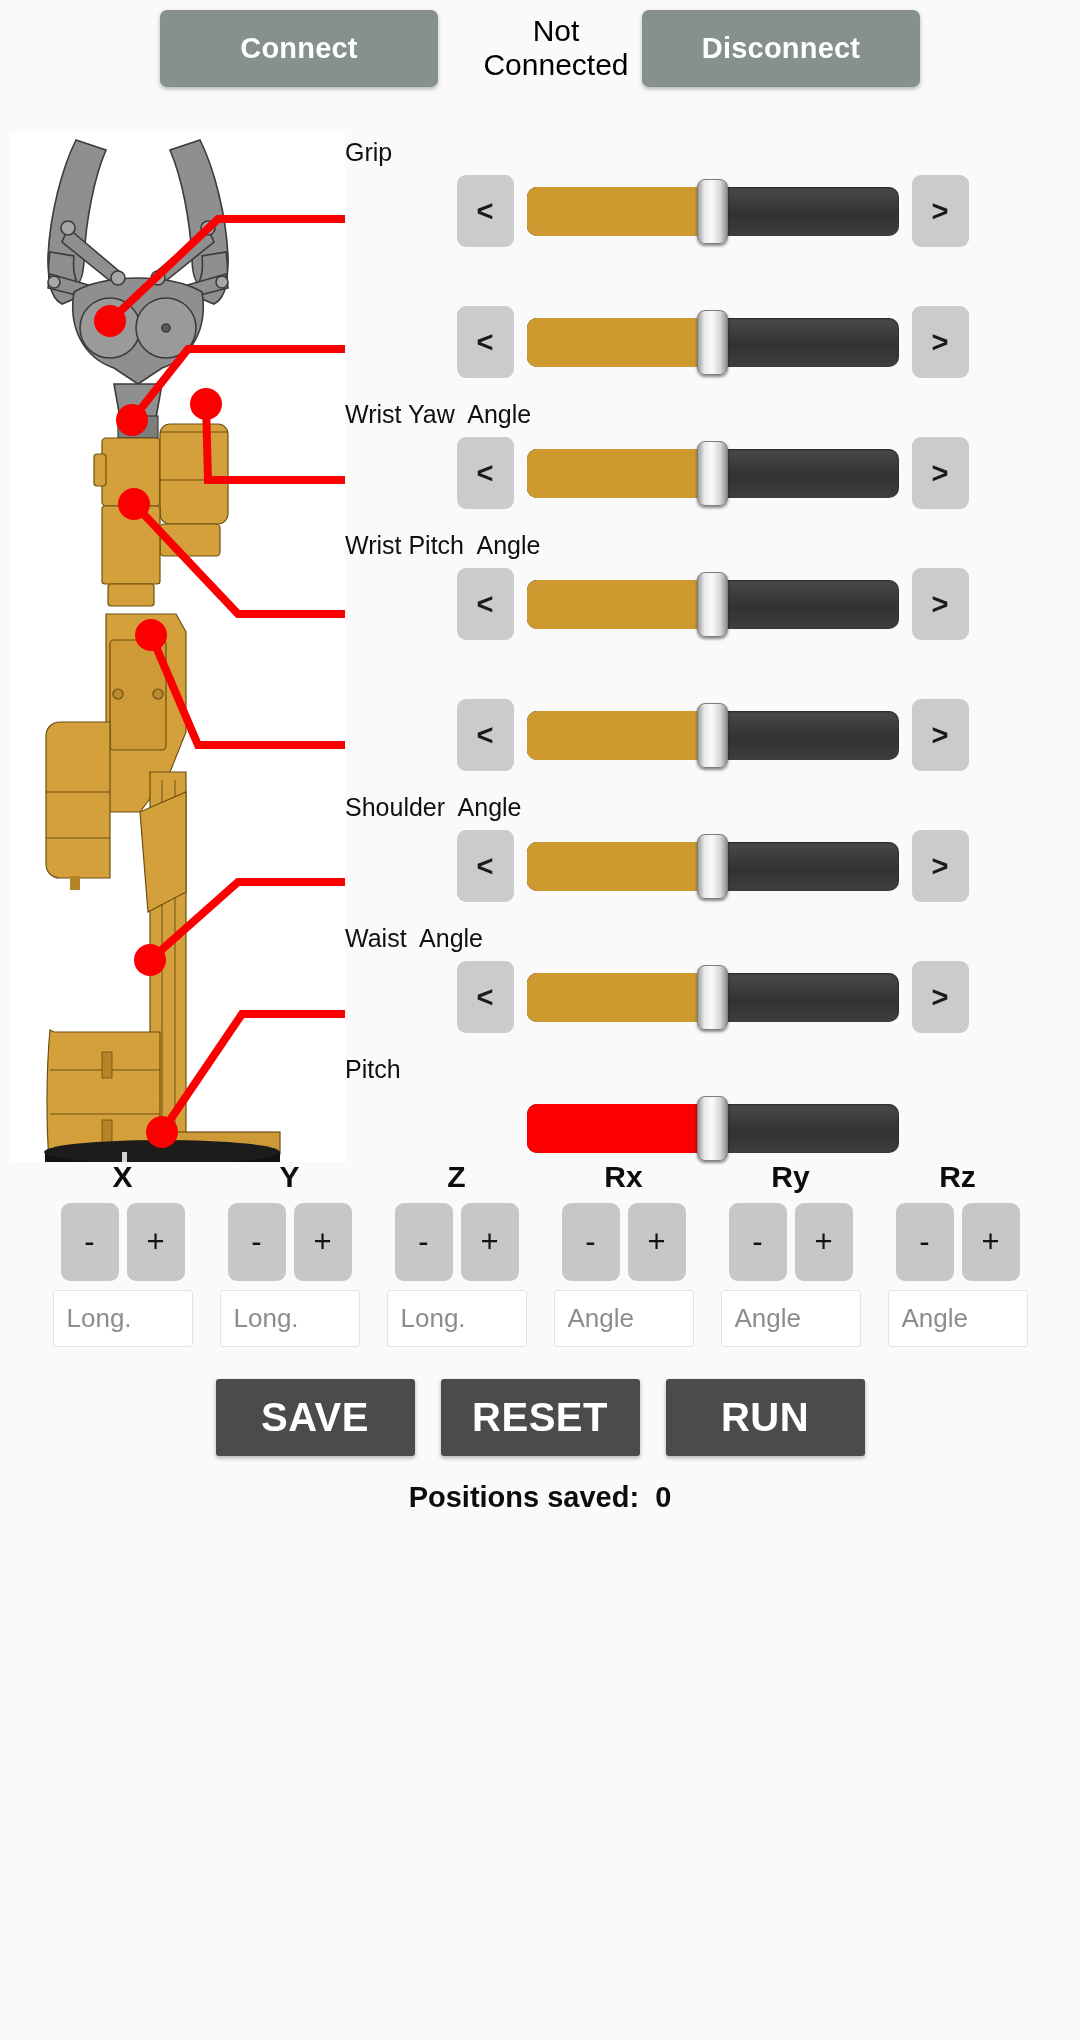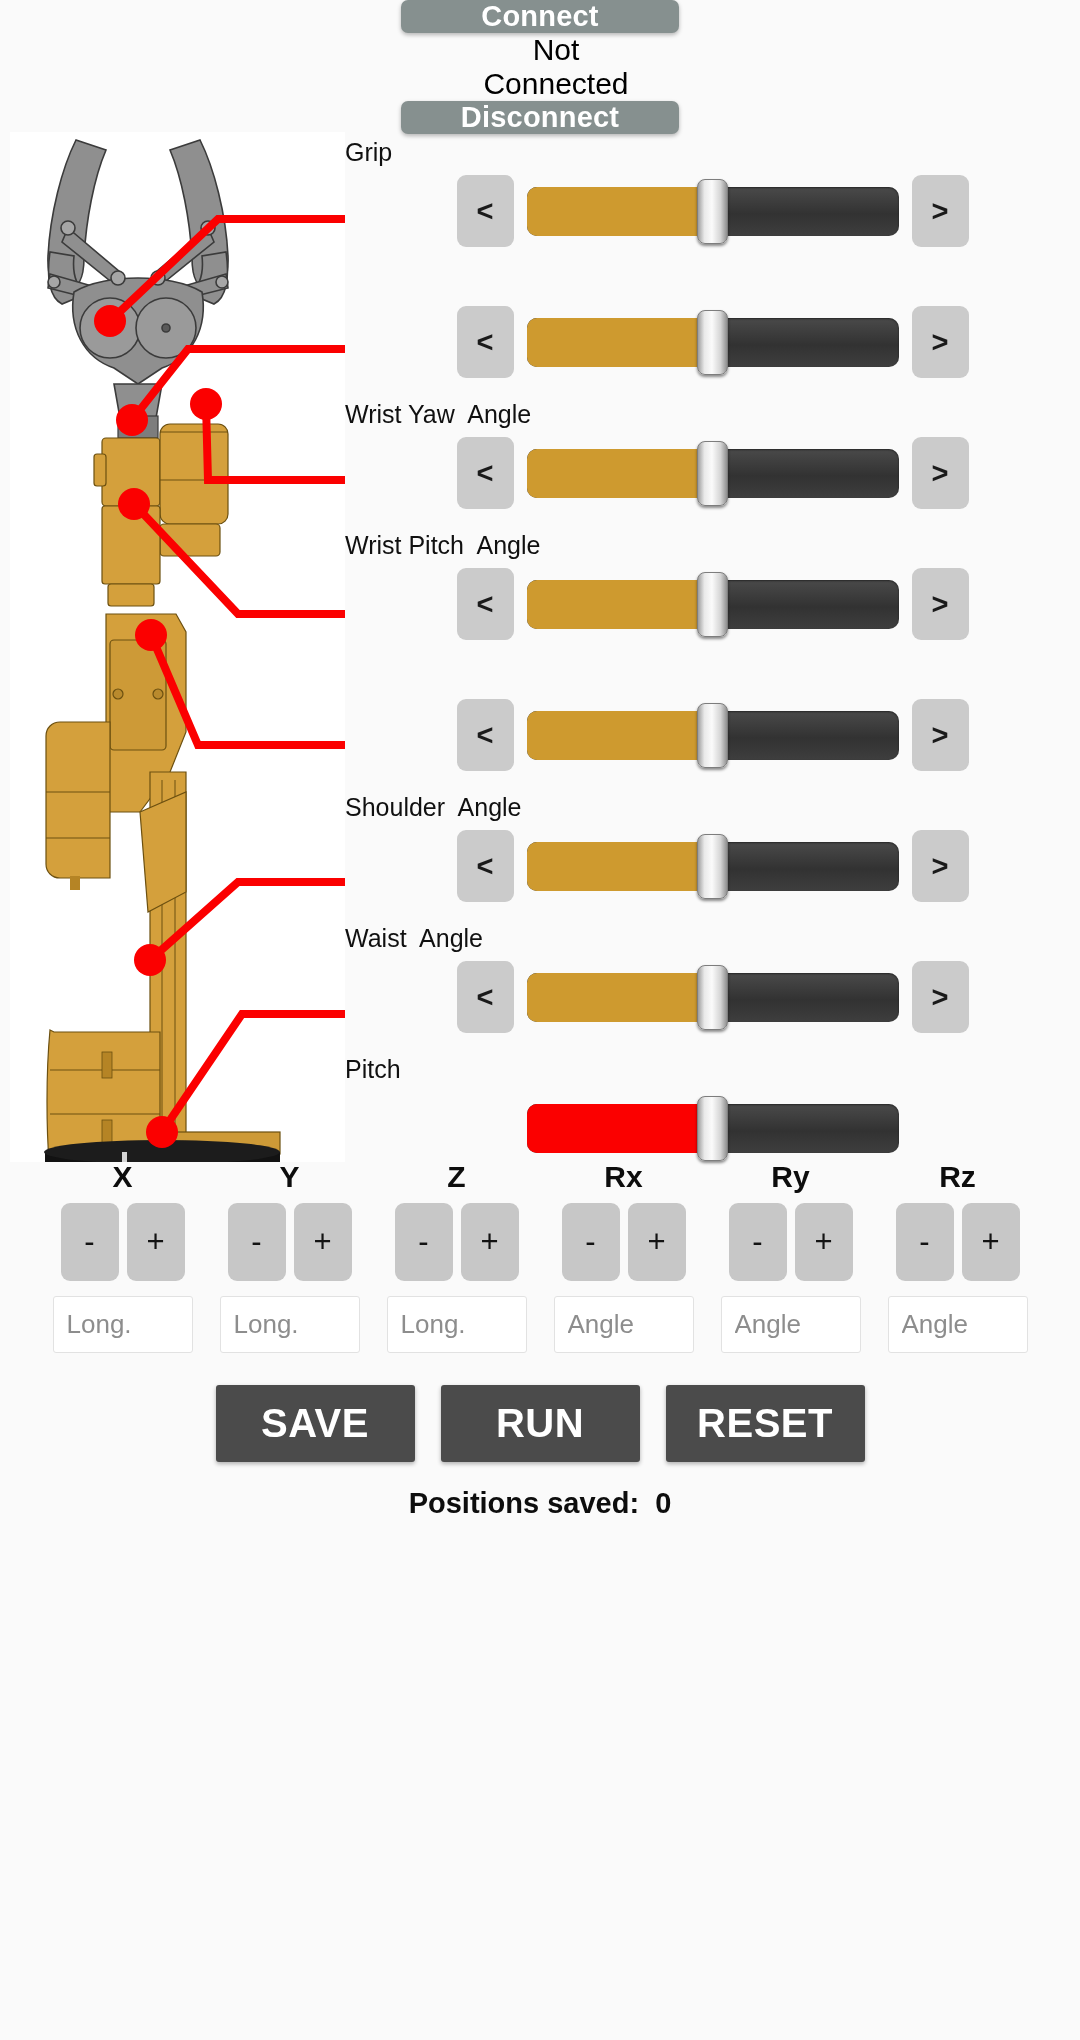--- a/index.html
+++ b/index.html
@@ -8,24 +8,23 @@
     background: #fafafa;
     font-family: "Liberation Sans", sans-serif;
     overflow: hidden;
   }
 
   
   .topbar {
     height: 96px;
     display: flex;
     align-items: center;
-    justify-content: space-between;
+    justify-content: center;
     gap: 0;
     background: #fafafa;
-    flex-direction: column;
   }
   .conn-btn {
     width: 278px; height: 77px;
     background: #86908f;
     border: none;
     border-radius: 7px;
     color: #ffffff;
     font-size: 29px;
     font-weight: bold;
     font-family: "Liberation Sans", sans-serif;
@@ -159,21 +158,21 @@
     border-radius: 9px;
     font-size: 31px;
     color: #131313;
     font-family: "Liberation Sans", sans-serif;
     line-height: 78px;
     text-align: center;
     padding: 0;
     cursor: pointer;
   }
   .coord-input {
-    margin-top: 15px;
+    margin-top: 9px;
     width: 140px; height: 57px;
     background: #ffffff;
     border: 1px solid #e2e2e2;
     border-radius: 3px;
     font-size: 26px;
     color: #7f1d1d;
     padding-left: 13px;
     font-family: "Liberation Sans", sans-serif;
   }
   .coord-input::placeholder { color: #8d8d8d; }
@@ -469,17 +468,17 @@
       <button class="pm-btn">-</button>
       <button class="pm-btn">+</button>
     </div>
     <input class="coord-input" type="text" placeholder="Angle" style="">
   </div>
 
 </div>
 
 <div class="action-row">
   <button class="action-btn">SAVE</button>
+  <button class="action-btn">RESET</button>
   <button class="action-btn">RUN</button>
-  <button class="action-btn">RESET</button>
 </div>
 
 <div class="footer-status">Positions saved:  0</div>
 
 </body></html>

